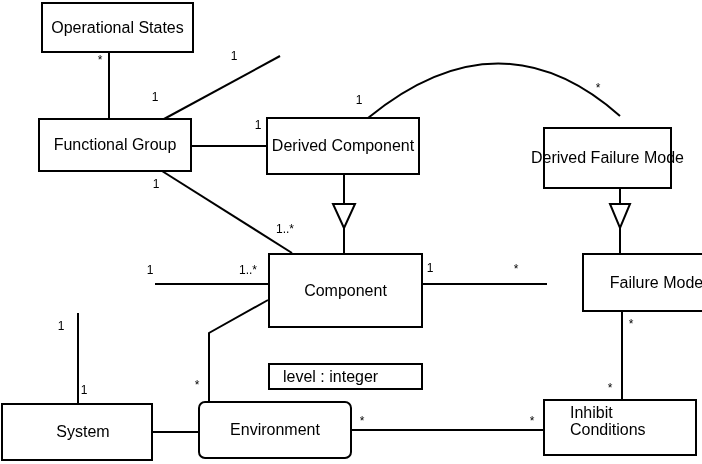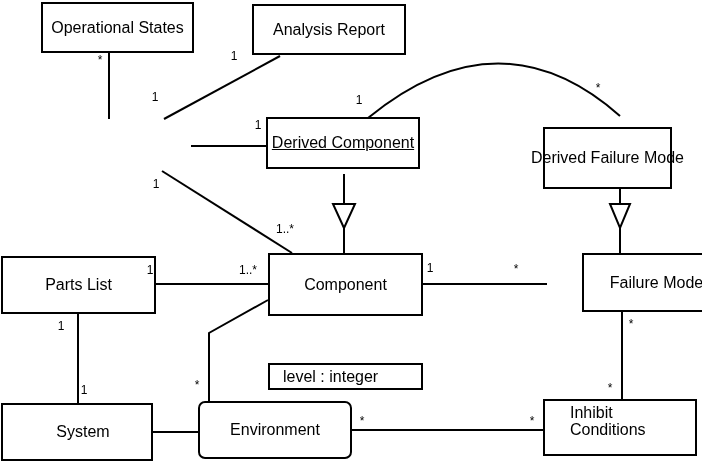--- a/index.html
+++ b/index.html
@@ -78,37 +78,34 @@
     <line x1="622" y1="311" x2="622" y2="400"></line>
     <polyline points="268,300 209,333 209,402"></polyline>
     <line x1="152" y1="432" x2="199" y2="432"></line>
     <line x1="78" y1="313" x2="78" y2="404"></line>
     <line x1="351" y1="430" x2="544" y2="430"></line>
   </svg>
 
   <div class="cls" style="left:41px;  top:2px;   width:153px; height:51px;">
     <span>Operational States</span>
   </div>
-  <div class="cls" style="left:252px; top:4px;   width:154px; height:51px;">
-    <span>Analysis Report</span>
+  <div class="cls" style="left:38px;  top:118px; width:154px; height:54px;">
+    <span>Functional Group</span>
   </div>
-  <div class="cls" style="left:266px; top:117px; width:154px; height:52px;text-decoration:underline;">
+  <div class="cls" style="left:266px; top:117px; width:154px; height:58px;">
     <span>Derived Component</span>
   </div>
   <div class="cls" style="left:543px; top:127px; width:129px; height:62px;">
     <span>Derived Failure Mode</span>
   </div>
-  <div class="cls" style="left:268px; top:253px; width:155px; height:63px;">
+  <div class="cls" style="left:268px; top:253px; width:155px; height:75px;">
     <span>Component</span>
   </div>
   <div class="cls attr-compartment" style="left:268px; top:319px; width:155px; height:27px;">
     <span>level : integer</span>
-  </div>
-  <div class="cls" style="left:1px;   top:256px; width:155px; height:58px;">
-    <span>Parts List</span>
   </div>
   <div class="cls" style="left:546px; top:253px; width:149px; height:59px;margin-left:36px;">
     <span>Failure Mode</span>
   </div>
   <div class="cls" style="left:1px;   top:403px; width:152px; height:58px;padding-left:12px;">
     <span>System</span>
   </div>
   <div class="cls" style="left:198px; top:401px; width:154px; height:58px;border-radius:7px;">
     <span>Environment</span>
   </div>

